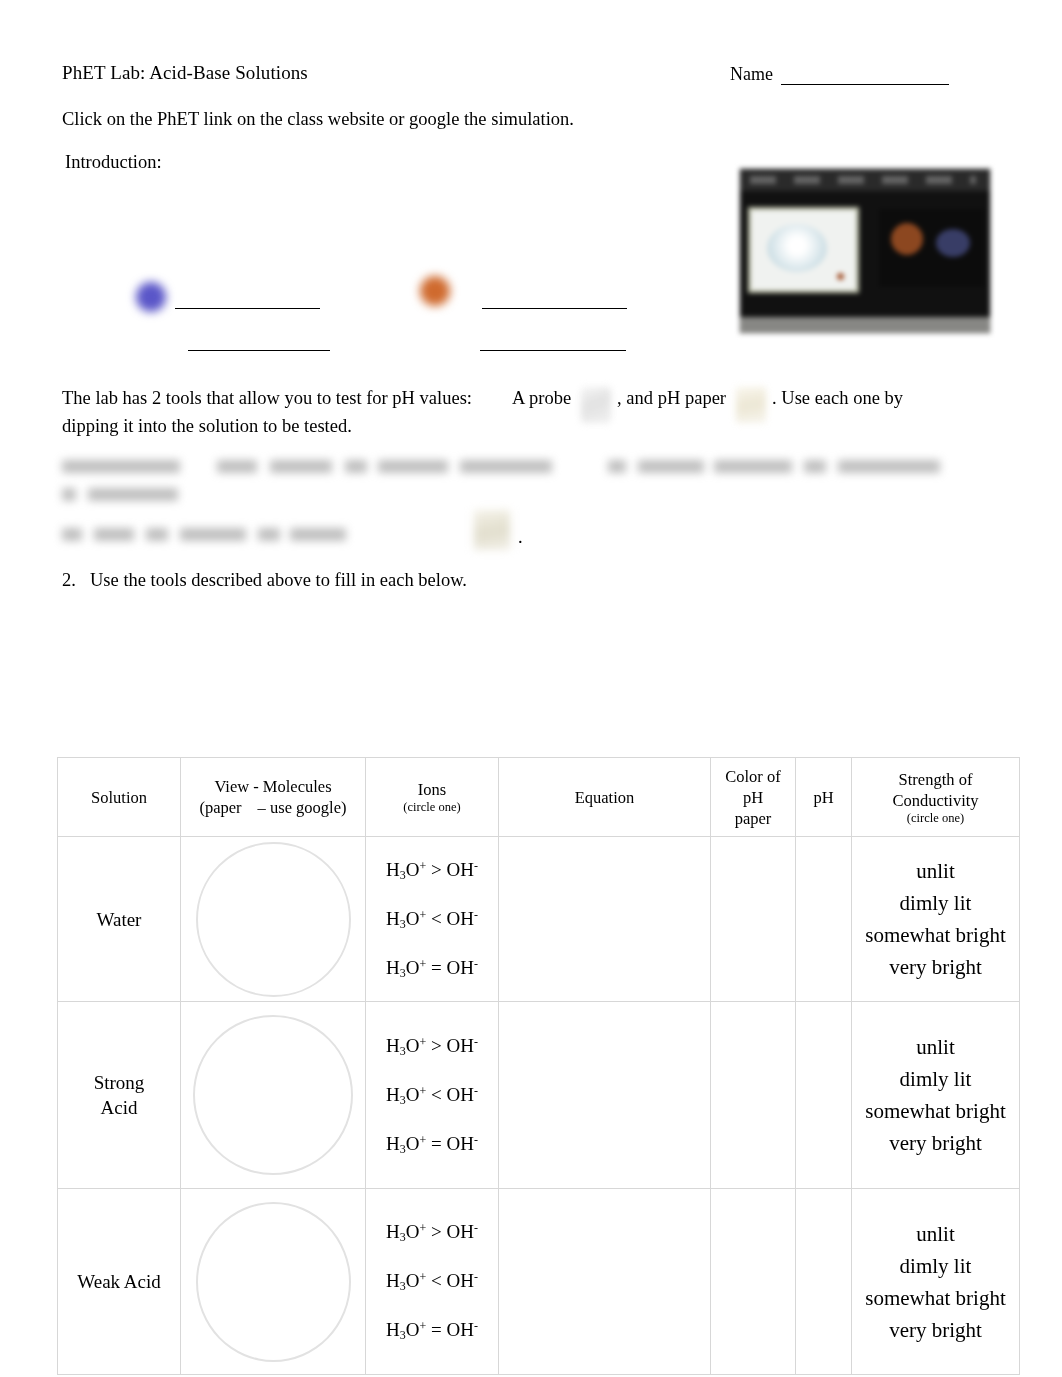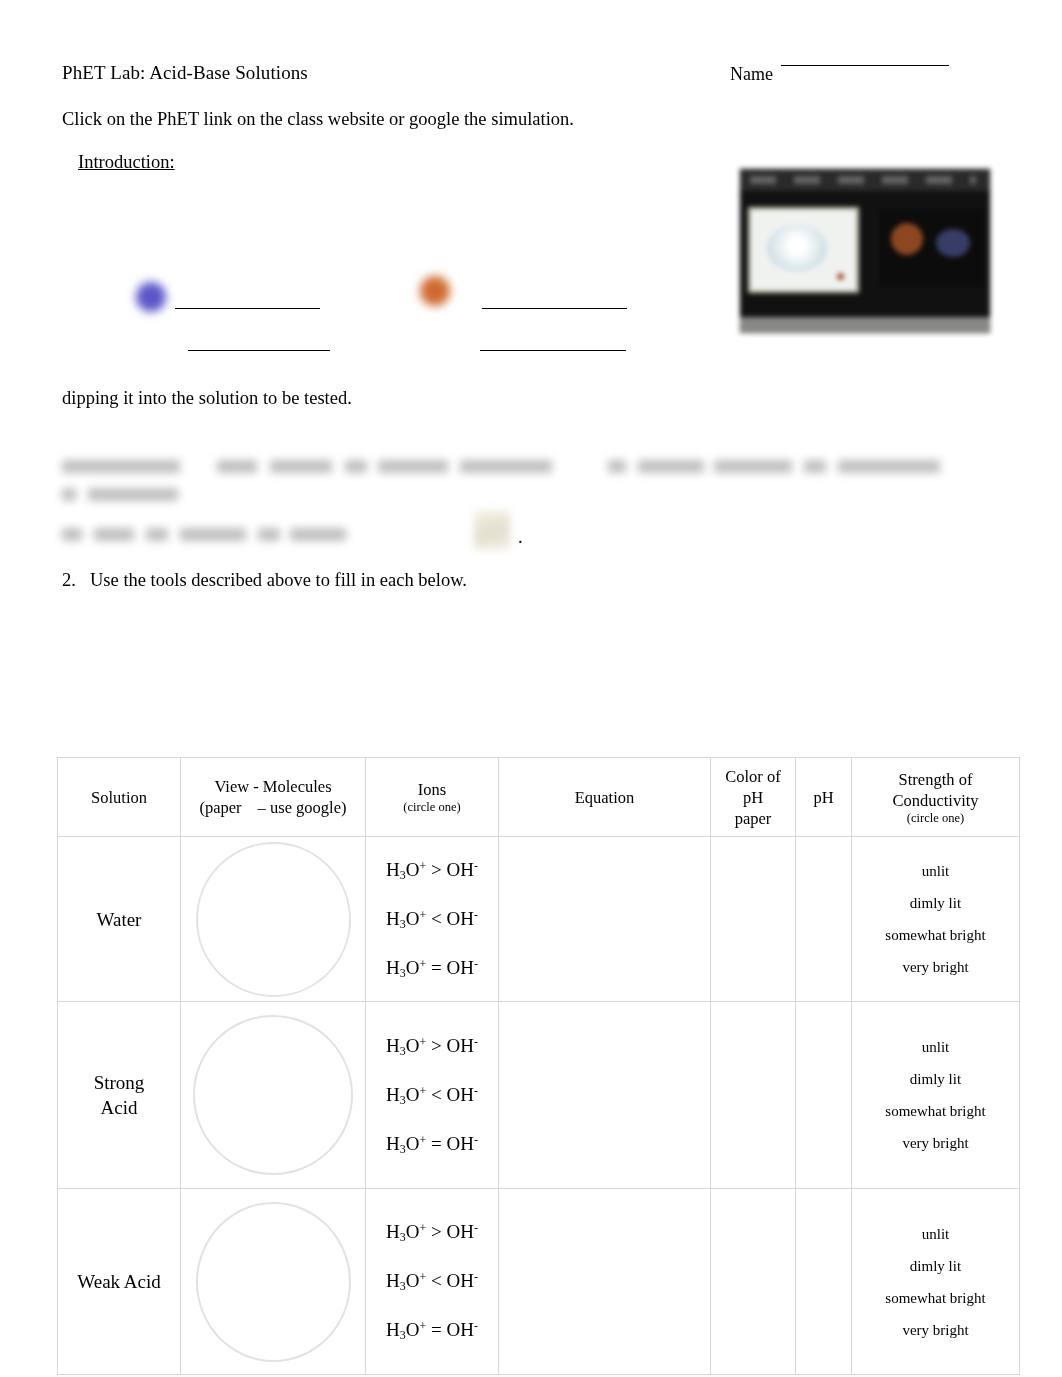--- a/index.html
+++ b/index.html
@@ -25,39 +25,39 @@
     font-size: 19px;
     letter-spacing: 0.1px;
     white-space: nowrap;
   }
   .name-block {
     position: absolute;
     left: 730px;
     top: 64px;
     font-size: 18px;
     display: flex;
-    align-items: flex-start;
+    align-items: flex-end;
     gap: 8px;
     white-space: nowrap;
   }
   .name-rule {
     display: inline-block;
     width: 168px;
     border-bottom: 1.4px solid #000;
     height: 1px;
   }
 
   
   .para {
     position: absolute;
     font-size: 18.5px;
     line-height: 26px;
   }
   .p-click   { left: 62px; top: 106px; }
-  .p-intro   { left: 78px; top: 149px; text-decoration: underline; }
+  .p-intro   { left: 65px; top: 149px; }
   .p-dissoc  { left: 62px; top: 190px; font-size: 21px; white-space: nowrap; }
   .p-dissoc .gap { display: inline-block; width: 28px; }
   .p-label   { left: 62px; top: 235px; }
   .p-tools   { left: 62px; top: 385px; width: 950px; }
   .p-item2   { left: 62px; top: 567px; }
   .p-item2 .num { display: inline-block; width: 28px; }
 
   .tools-line {
     display: block;
     position: relative;
@@ -258,21 +258,21 @@
     flex-direction: column;
     gap: 18px;
     align-items: center;
     justify-content: center;
     white-space: nowrap;
   }
   .ions-stack sub { font-size: 12px; vertical-align: -3px; }
   .ions-stack sup { font-size: 12px; vertical-align: 6px; }
 
   .cond-stack {
-    font-size: 15px;
+    font-size: 21px;
     line-height: 32px;
     white-space: nowrap;
   }
 </style>
 </head>
 <body>
 
 <div class="page">
 
   <div class="doc-title">PhET Lab: Acid-Base Solutions</div>
@@ -302,20 +302,23 @@
       <span class="sim-left-dot"></span>
     </div>
     <div class="sim-right">
       <span class="sim-orange"></span>
       <span class="sim-blue"></span>
     </div>
     <div class="sim-bottom"></div>
   </div>
 
   <div class="para p-tools">
+    <span class="tools-line">
+      <span>The lab has 2 tools that allow you to test for pH values:</span><span class="tools-spacer"></span><span>A probe</span><span class="tool-icon probe"></span><span>, and pH paper</span><span class="tool-icon paper"></span><span>.  Use each one by</span>
+    </span>
     <span class="tools-line">dipping it into the solution to be tested.</span>
   </div>
 
   <div class="redacted">
     <span class="rline rl1"></span>
       <span class="rline rl2"></span>
       <span class="rline rl3"></span>
     <span class="rline rl4"></span>
       <span class="rline rl5"></span>
       <span class="rline rl6"></span>

